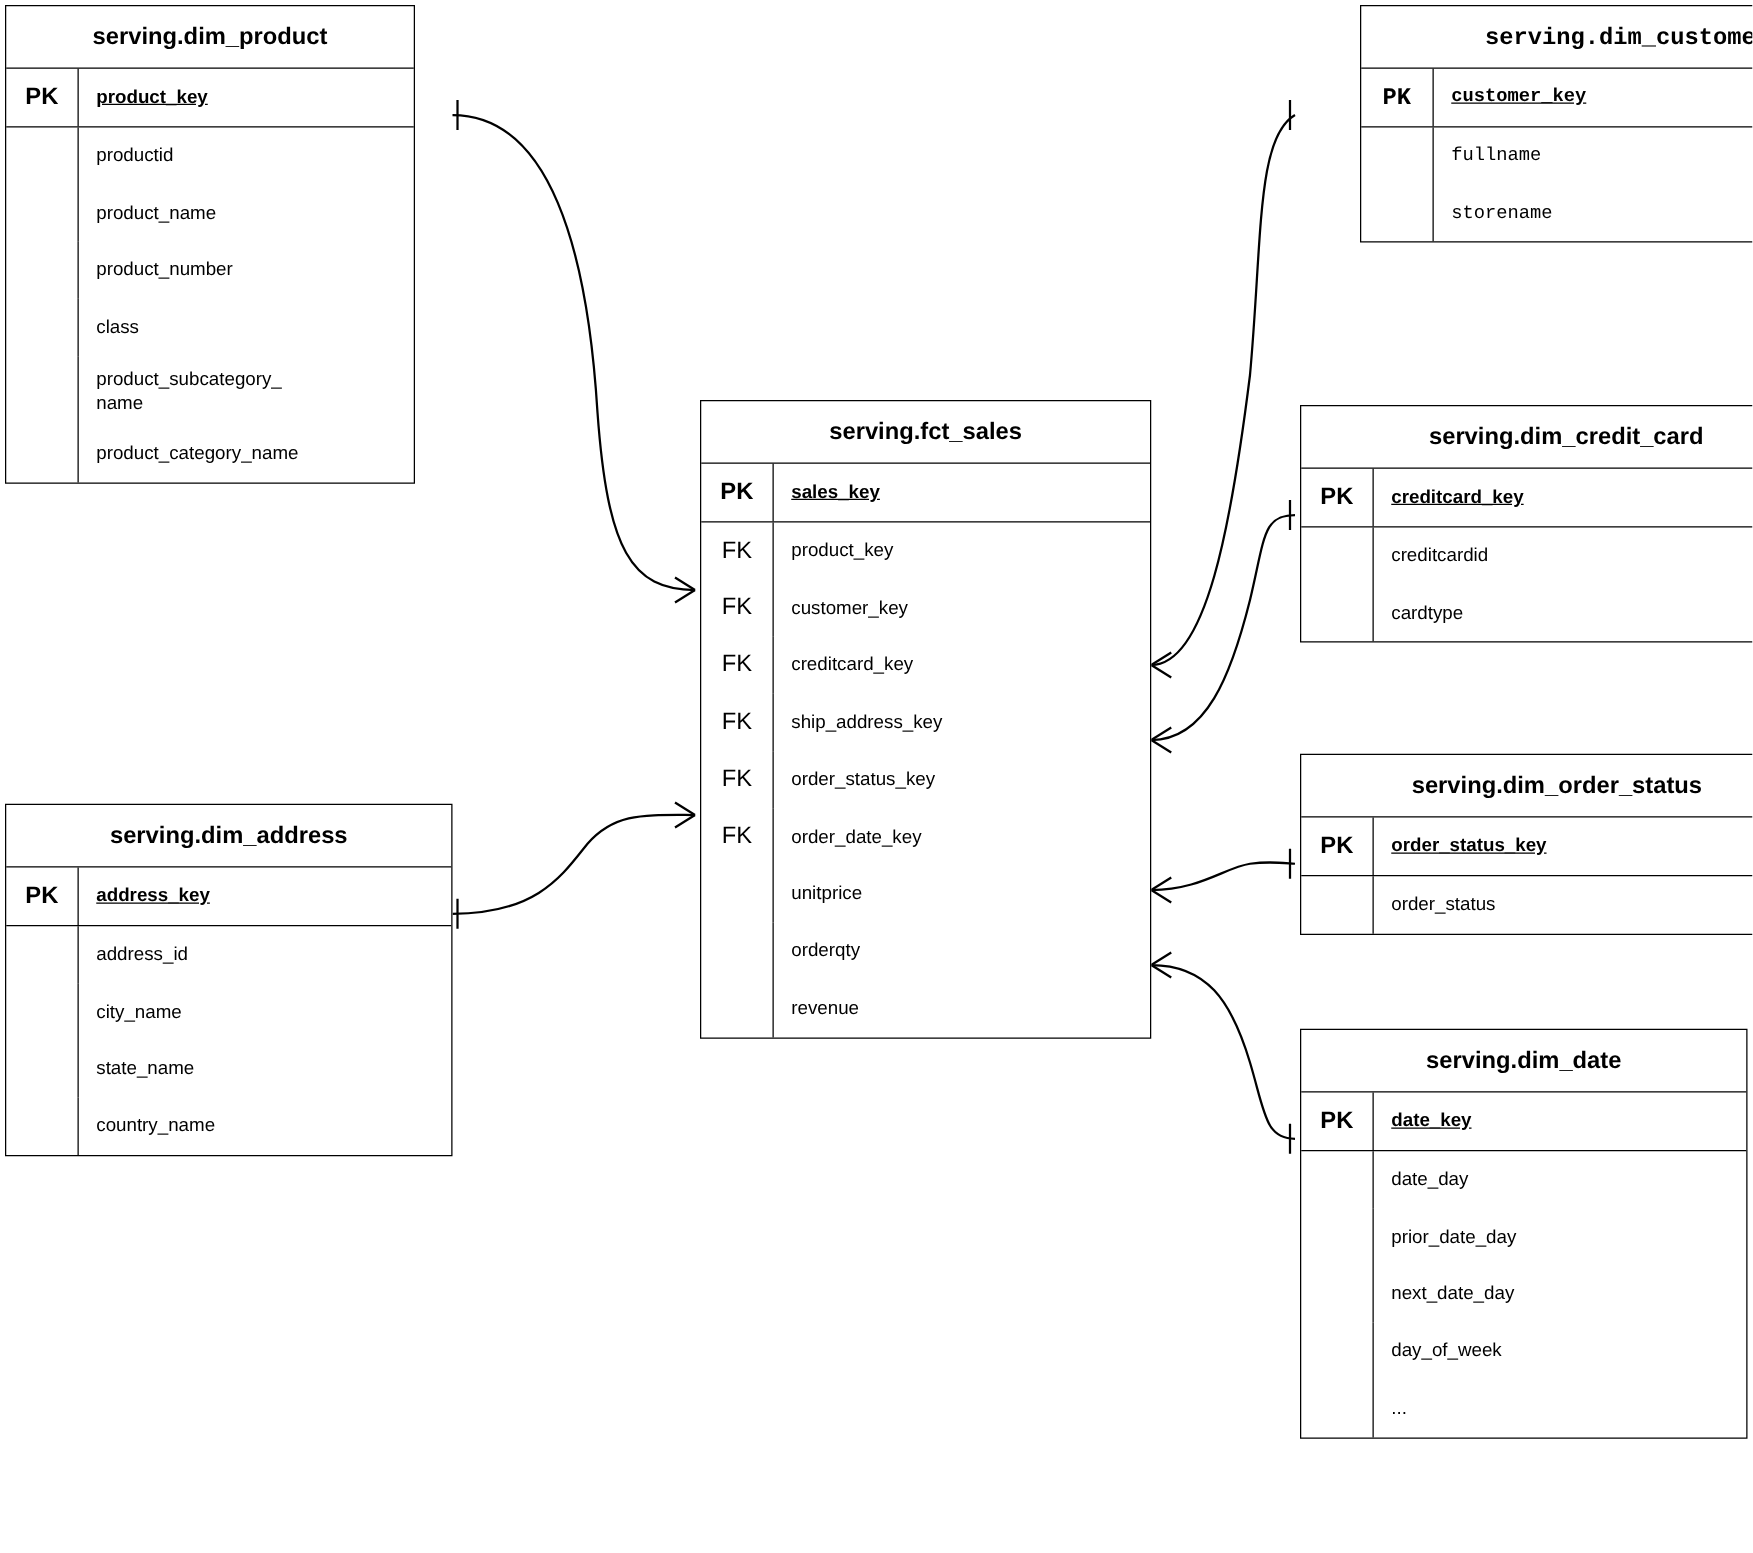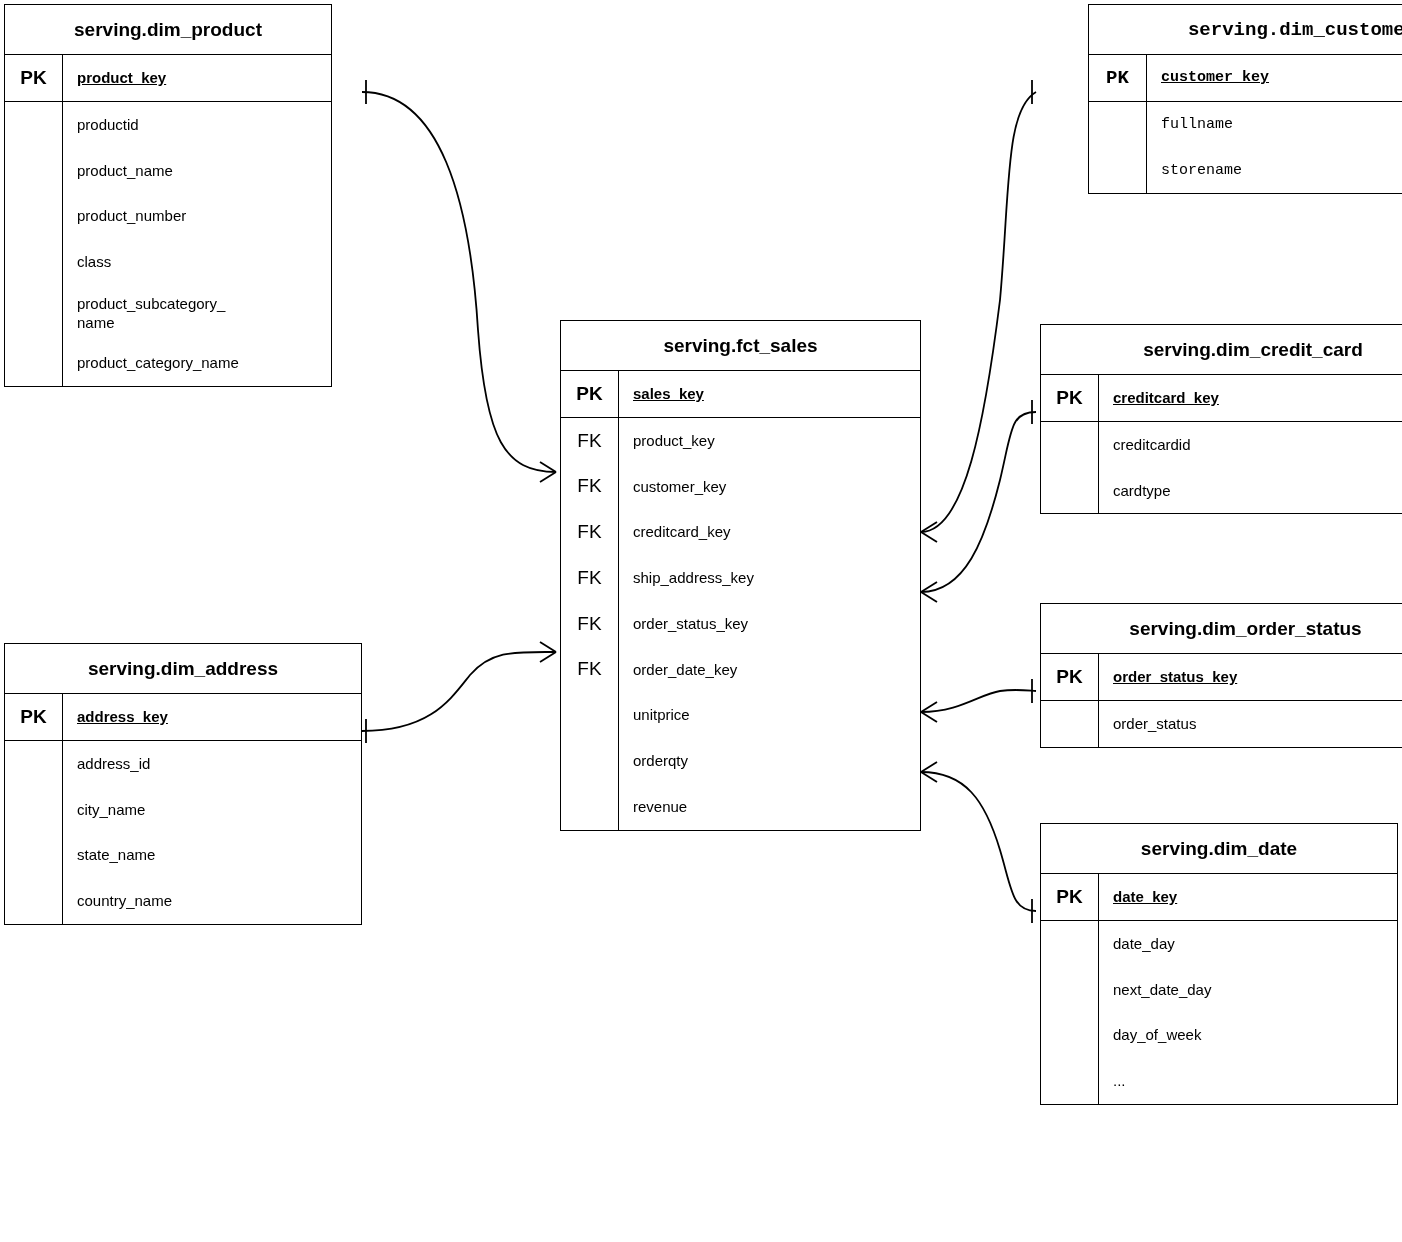--- a/index.html
+++ b/index.html
@@ -291,20 +291,24 @@
       <div class="row pk-row">
         <div class="key-cell">PK</div>
         <div class="attr-cell pk">date_key</div>
       </div>
       <div class="row">
         <div class="key-cell blank"></div>
         <div class="attr-cell">date_day</div>
       </div>
       <div class="row">
         <div class="key-cell blank"></div>
+        <div class="attr-cell">prior_date_day</div>
+      </div>
+      <div class="row">
+        <div class="key-cell blank"></div>
         <div class="attr-cell">next_date_day</div>
       </div>
       <div class="row">
         <div class="key-cell blank"></div>
         <div class="attr-cell">day_of_week</div>
       </div>
       <div class="row">
         <div class="key-cell blank"></div>
         <div class="attr-cell">...</div>
       </div>

